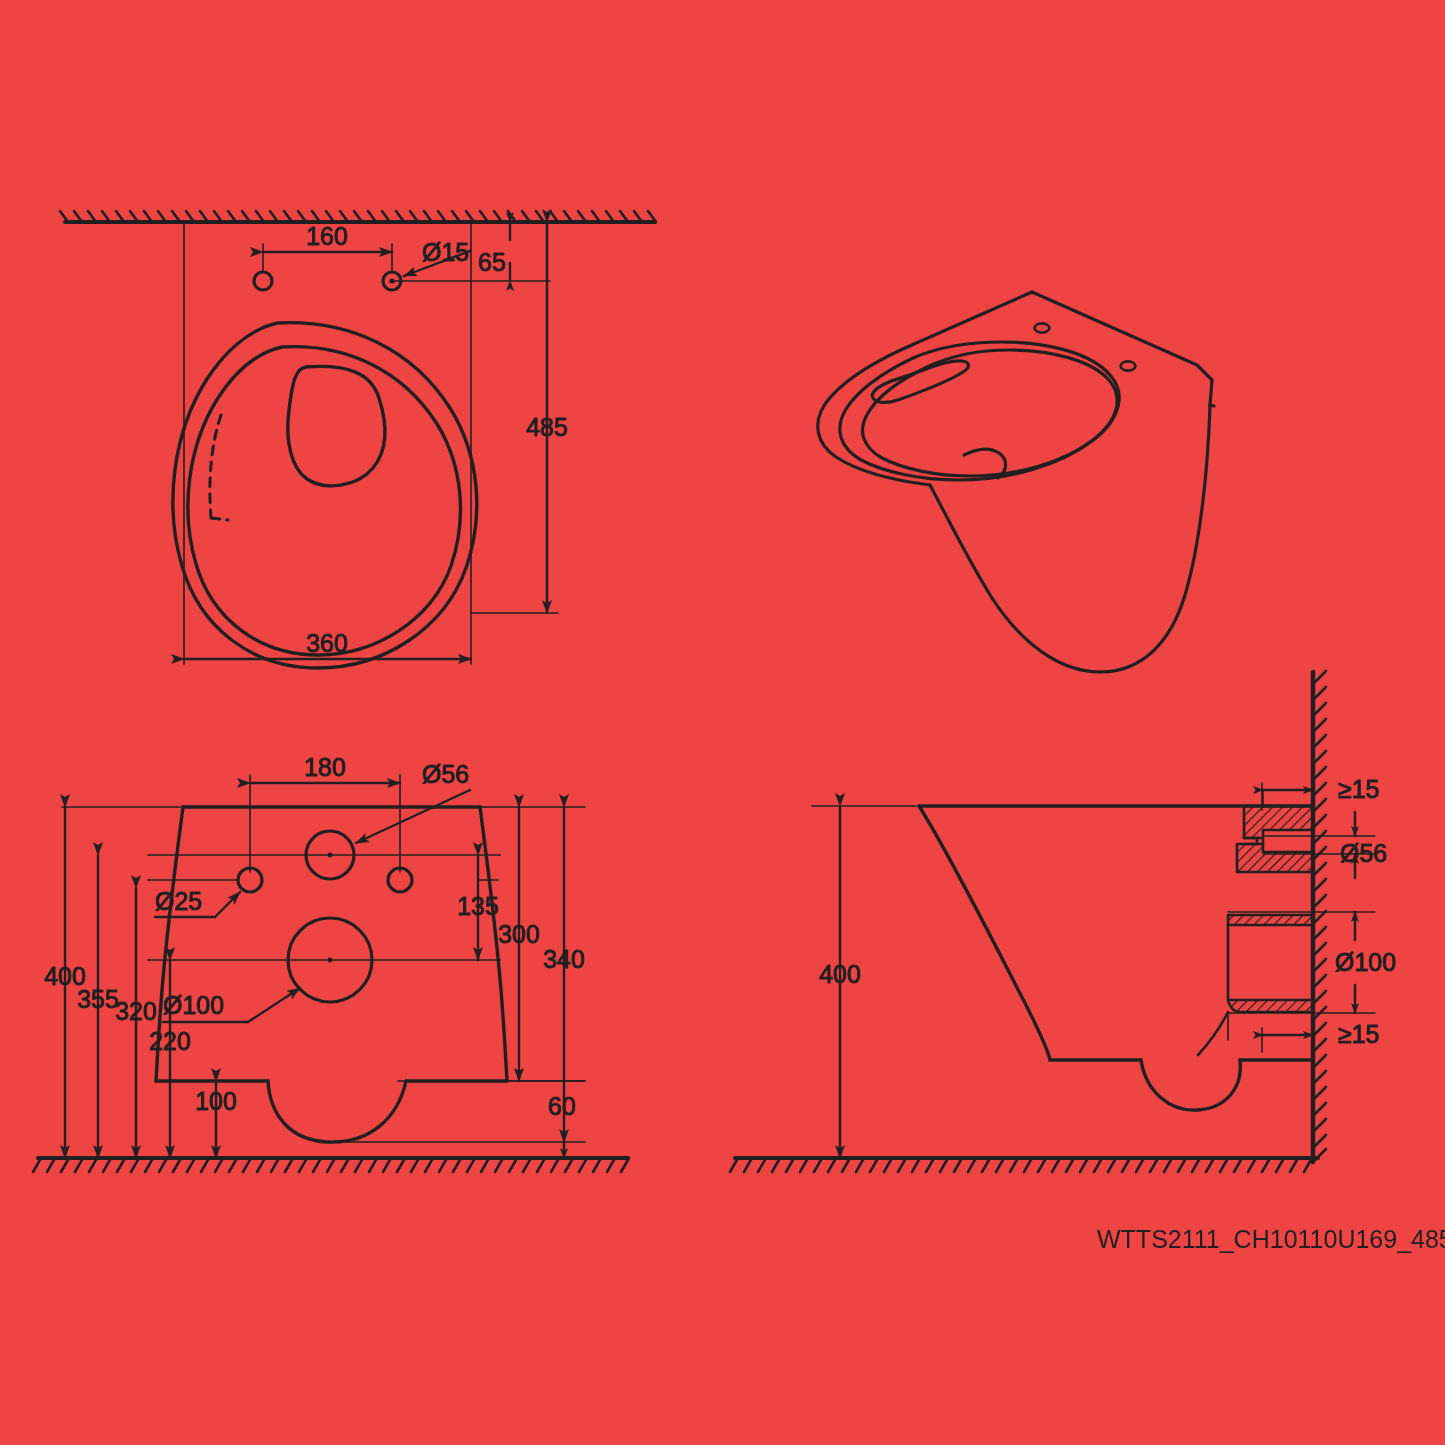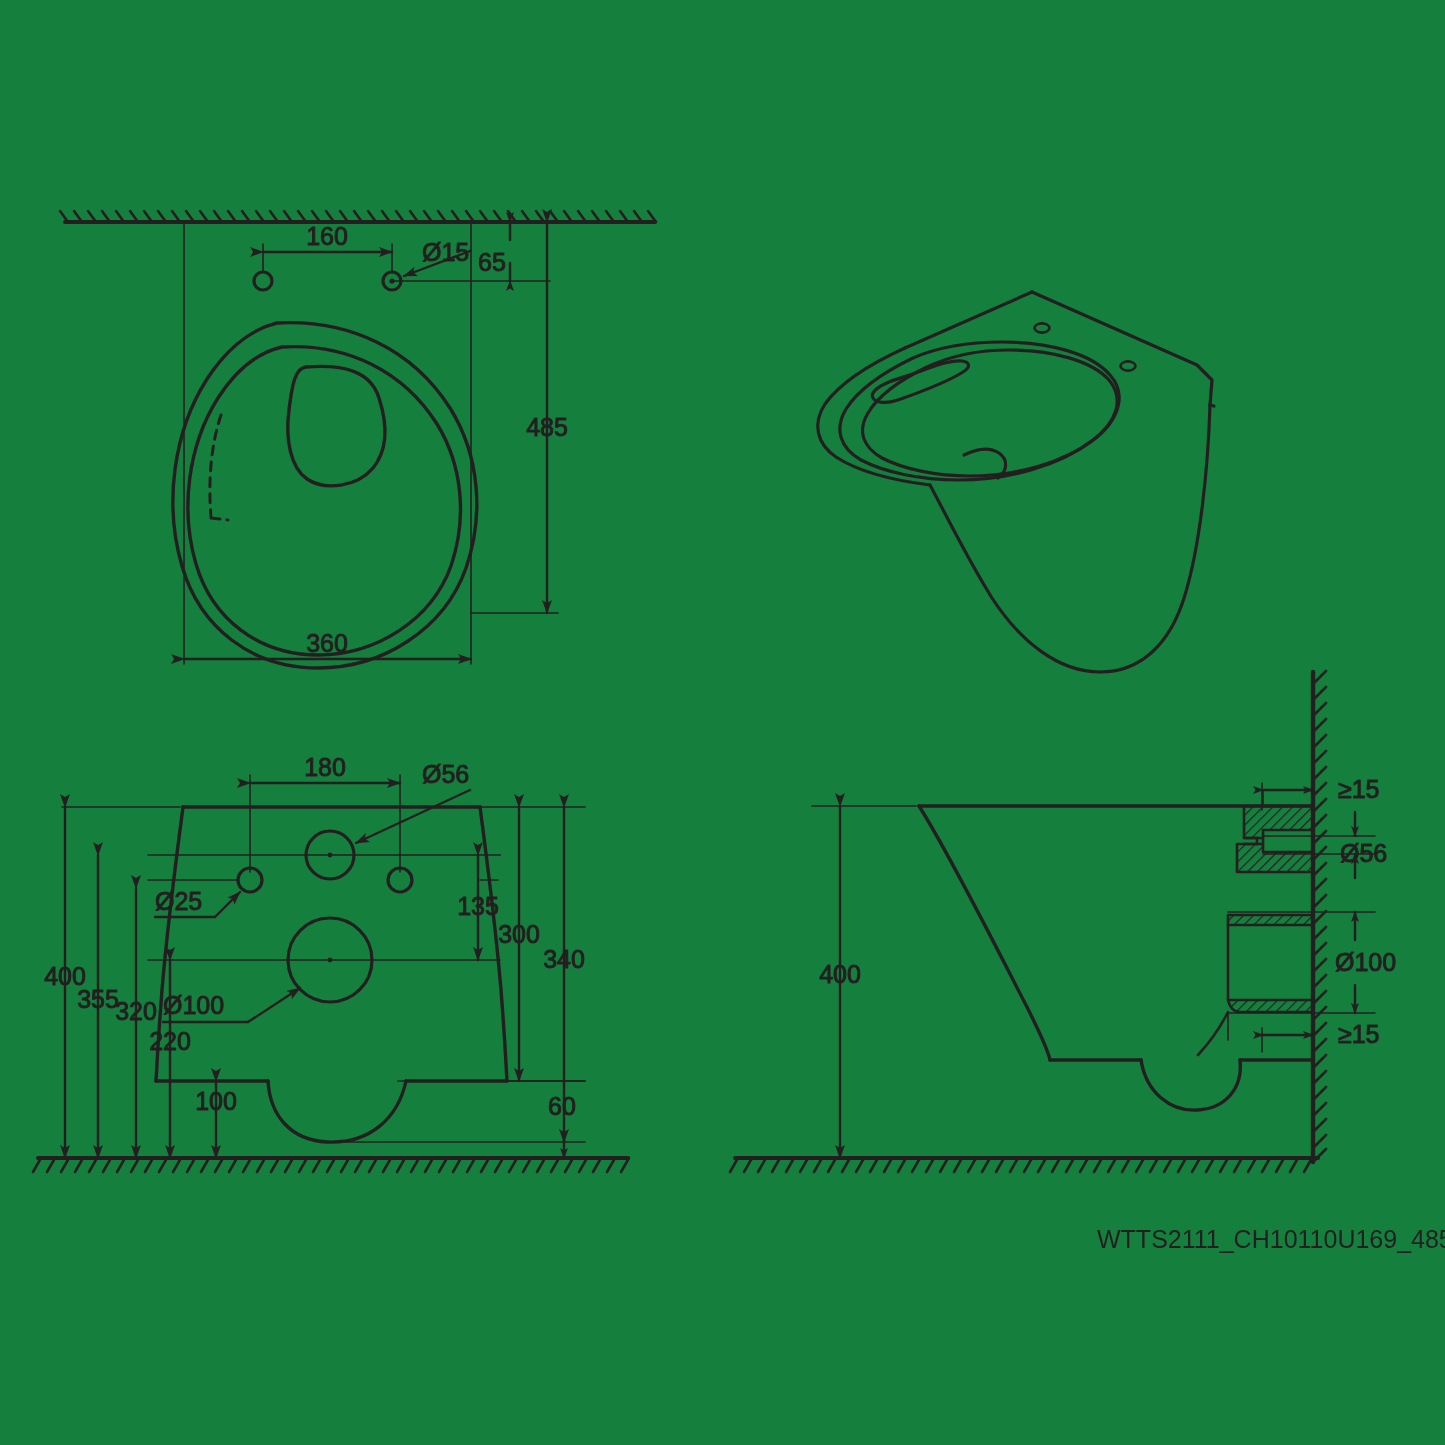--- a/index.html
+++ b/index.html
@@ -1,17 +1,17 @@
 <!DOCTYPE html>
 <html><head>
 <meta charset="utf-8">
 <style>
   html,body{margin:0;padding:0;background:#ffffff;}
   body{width:1445px;height:1445px;font-family:"Liberation Sans",sans-serif;overflow:hidden;}
-  #sheet{position:relative;width:1445px;height:1445px;background:#15803d;}
+  #sheet{position:relative;width:1445px;height:1445px;background:#ef4444;}
   svg{display:block;}
   .dimtxt{font-family:"Liberation Sans",sans-serif;font-size:25px;fill:#231f20;}
   .partno{font-family:"Liberation Sans",sans-serif;font-size:25px;fill:#231f20;}
 </style>
 </head>
 <body>
 
 <div id="sheet">
 <svg width="1445" height="1445" viewBox="0 0 1445 1445" xmlns="http://www.w3.org/2000/svg">
 

